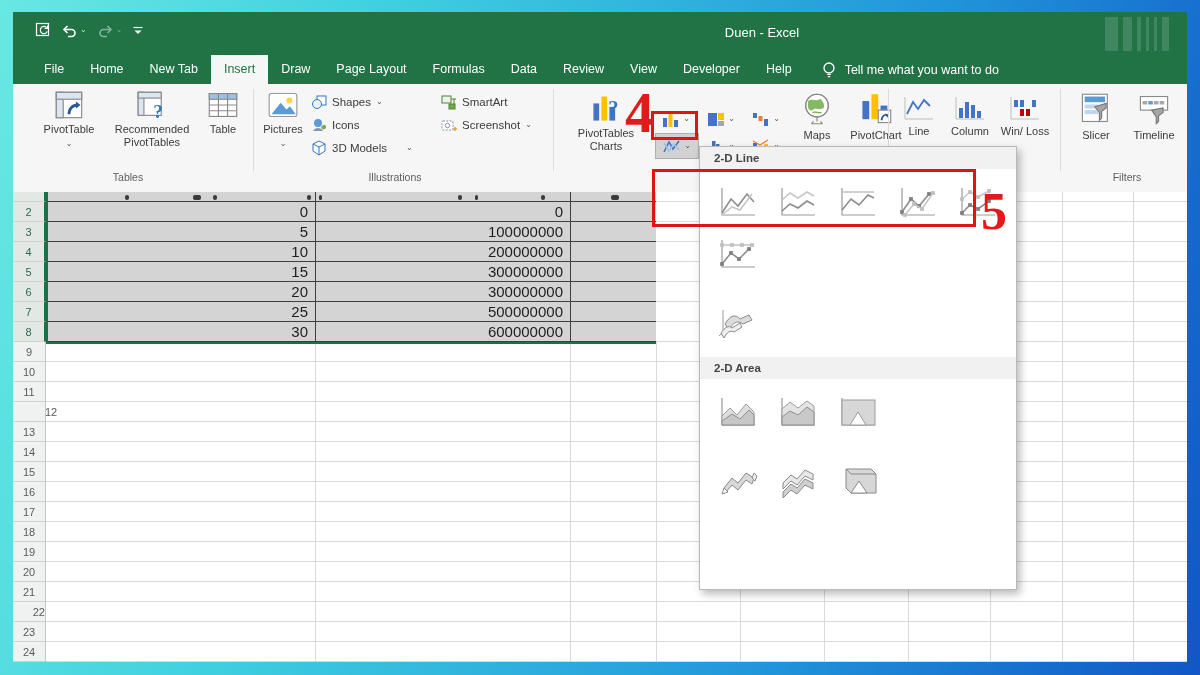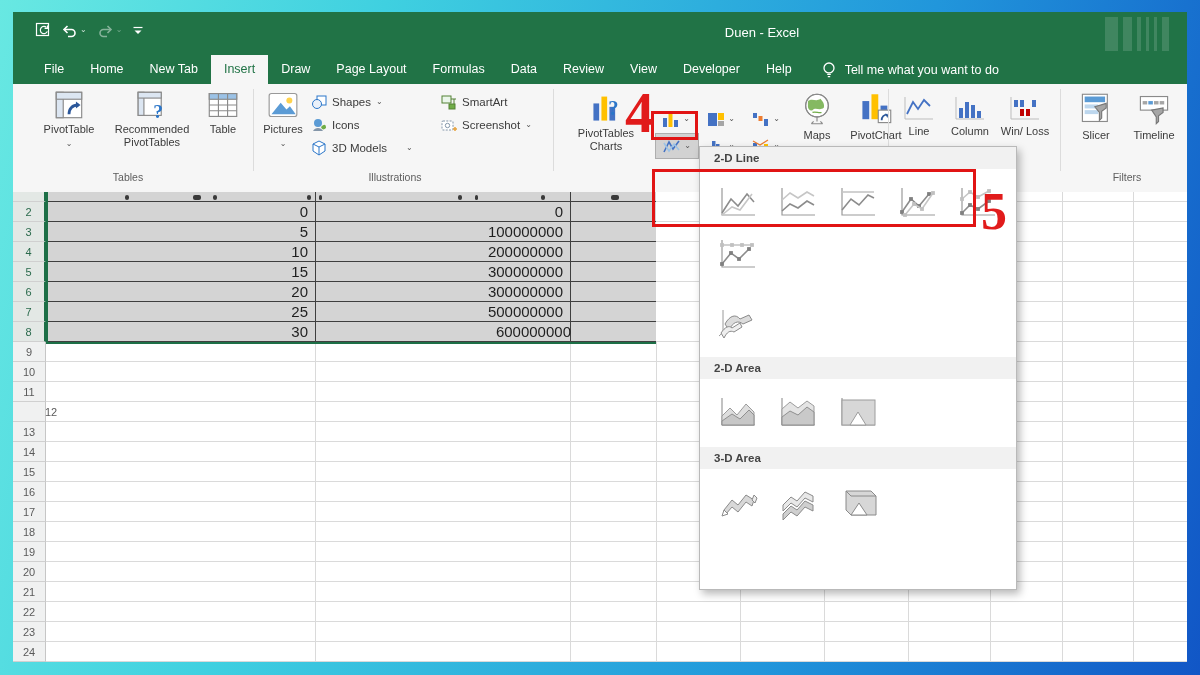--- a/index.html
+++ b/index.html
@@ -415,37 +415,37 @@
         <div class="hdr" style="left: 0px; top: 210px; height: 20px; line-height: 20px; position: absolute; padding-left: 32px;">12</div>
         <div class="hdr" style="left: 0px; top: 230px; height: 20px; line-height: 20px; position: absolute;">13</div>
         <div class="hdr" style="left: 0px; top: 250px; height: 20px; line-height: 20px; position: absolute;">14</div>
         <div class="hdr" style="left: 0px; top: 270px; height: 20px; line-height: 20px; position: absolute;">15</div>
         <div class="hdr" style="left: 0px; top: 290px; height: 20px; line-height: 20px; position: absolute;">16</div>
         <div class="hdr" style="left: 0px; top: 310px; height: 20px; line-height: 20px; position: absolute;">17</div>
         <div class="hdr" style="left: 0px; top: 330px; height: 20px; line-height: 20px; position: absolute;">18</div>
         <div class="hdr" style="left: 0px; top: 350px; height: 20px; line-height: 20px; position: absolute;">19</div>
         <div class="hdr" style="left: 0px; top: 370px; height: 20px; line-height: 20px; position: absolute;">20</div>
         <div class="hdr" style="left: 0px; top: 390px; height: 20px; line-height: 20px; position: absolute;">21</div>
-        <div class="hdr" style="left: 0px; top: 410px; height: 20px; line-height: 20px; position: absolute;">22</div>
+        <div class="hdr" style="left: 0px; top: 410px; height: 20px; line-height: 20px; position: absolute; text-align: right;">22</div>
         <div class="hdr" style="left: 0px; top: 430px; height: 20px; line-height: 20px; position: absolute;">23</div>
         <div class="hdr" style="left: 0px; top: 450px; height: 20px; line-height: 20px; position: absolute;">24</div>
         <div class="cellv" style="left: 35px; top: 10px; width: 266px; height: 20px; position: absolute;">0</div>
         <div class="cellv" style="left: 303px; top: 10px; width: 253px; height: 20px; position: absolute;">0</div>
         <div class="cellv" style="left: 35px; top: 30px; width: 266px; height: 20px; position: absolute;">5</div>
         <div class="cellv" style="left: 303px; top: 30px; width: 253px; height: 20px; position: absolute;">100000000</div>
         <div class="cellv" style="left: 35px; top: 50px; width: 266px; height: 20px; position: absolute;">10</div>
         <div class="cellv" style="left: 303px; top: 50px; width: 253px; height: 20px; position: absolute;">200000000</div>
         <div class="cellv" style="left: 35px; top: 70px; width: 266px; height: 20px; position: absolute;">15</div>
         <div class="cellv" style="left: 303px; top: 70px; width: 253px; height: 20px; position: absolute;">300000000</div>
         <div class="cellv" style="left: 35px; top: 90px; width: 266px; height: 20px; position: absolute;">20</div>
         <div class="cellv" style="left: 303px; top: 90px; width: 253px; height: 20px; position: absolute;">300000000</div>
         <div class="cellv" style="left: 35px; top: 110px; width: 266px; height: 20px; position: absolute;">25</div>
         <div class="cellv" style="left: 303px; top: 110px; width: 253px; height: 20px; position: absolute;">500000000</div>
         <div class="cellv" style="left: 35px; top: 130px; width: 266px; height: 20px; position: absolute;">30</div>
-        <div class="cellv" style="left: 311px; top: 130px; width: 253px; height: 20px; position: absolute;">600000000</div>
+        <div class="cellv" style="left: 303px; top: 130px; width: 253px; height: 20px; position: absolute;">600000000</div>
         <div style="left: 112px; top: 3px; width: 4px; height: 5px; background: rgb(58, 58, 58); border-radius: 2px; position: absolute;"></div>
         <div style="left: 180px; top: 3px; width: 8px; height: 5px; background: rgb(58, 58, 58); border-radius: 2px; position: absolute;"></div>
         <div style="left: 200px; top: 3px; width: 4px; height: 5px; background: rgb(58, 58, 58); border-radius: 2px; position: absolute;"></div>
         <div style="left: 294px; top: 3px; width: 4px; height: 5px; background: rgb(58, 58, 58); border-radius: 2px; position: absolute;"></div>
         <div style="left: 306px; top: 3px; width: 3px; height: 5px; background: rgb(58, 58, 58); border-radius: 2px; position: absolute;"></div>
         <div style="left: 445px; top: 3px; width: 4px; height: 5px; background: rgb(58, 58, 58); border-radius: 2px; position: absolute;"></div>
         <div style="left: 462px; top: 3px; width: 3px; height: 5px; background: rgb(58, 58, 58); border-radius: 2px; position: absolute;"></div>
         <div style="left: 528px; top: 3px; width: 4px; height: 5px; background: rgb(58, 58, 58); border-radius: 2px; position: absolute;"></div>
         <div style="left: 598px; top: 3px; width: 8px; height: 5px; background: rgb(58, 58, 58); border-radius: 2px; position: absolute;"></div>
       </div>
@@ -547,21 +547,20 @@
             </svg>
           </div>
           <div class="mitem">
             <svg width="44" height="34" viewBox="0 0 44 34">
               <path d="M6 2v27h33" fill="none" stroke="#9a9a9a" stroke-width="1.2"></path>
               <rect x="6" y="4" width="33" height="25" fill="#d7d7d7" stroke="#9c9c9c"></rect>
               <path d="M14 29l8-13 8 13z" fill="#fff" stroke="#9c9c9c"></path>
             </svg>
           </div>
         </div>
-        <div class="mband">3-D Area</div>
         <div class="mitems">
           <div class="mitem">
             <svg width="44" height="34" viewBox="0 0 44 34">
               <g stroke="#8a8a8a" stroke-width="1">
                 <path d="M8 24l8-10 6 5 8-10 8 5-2 6-6-4-8 10-6-5-6 7z" fill="#d8d8d8"></path>
                 <path d="M8 24l-2 6 6-2z" fill="#fff"></path>
                 <path d="M36 14l2-5 3 3-2 5z" fill="#ececec"></path>
               </g>
             </svg>
           </div>

